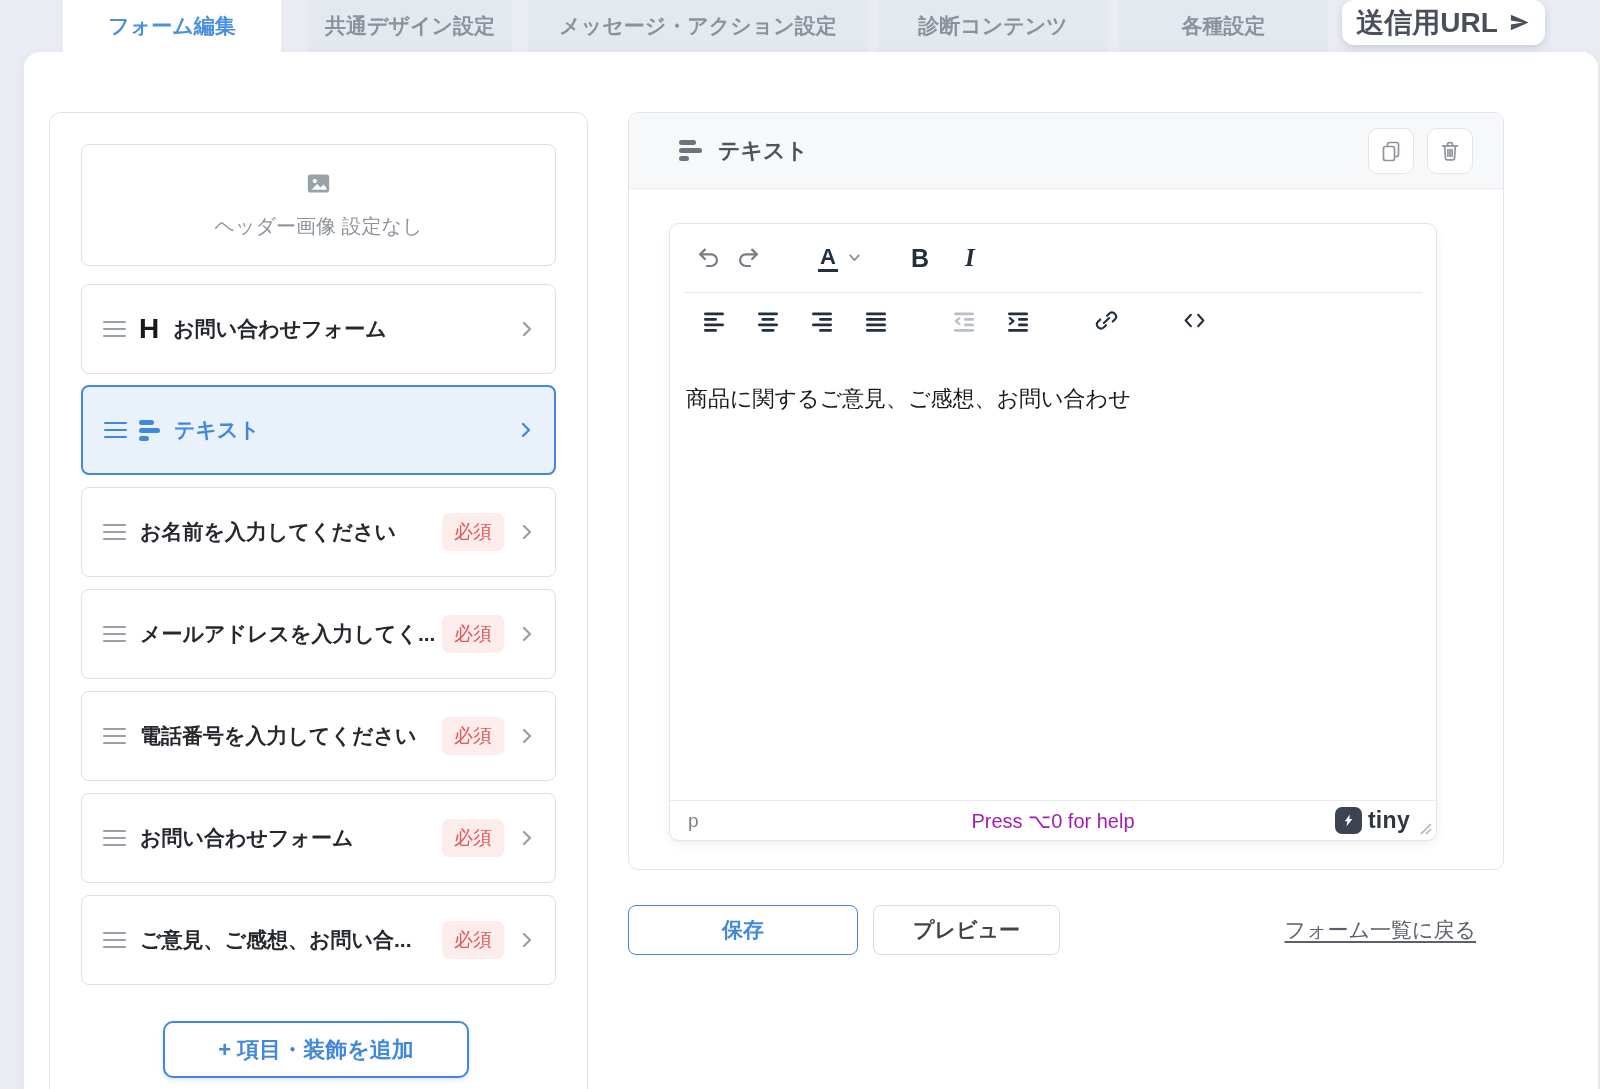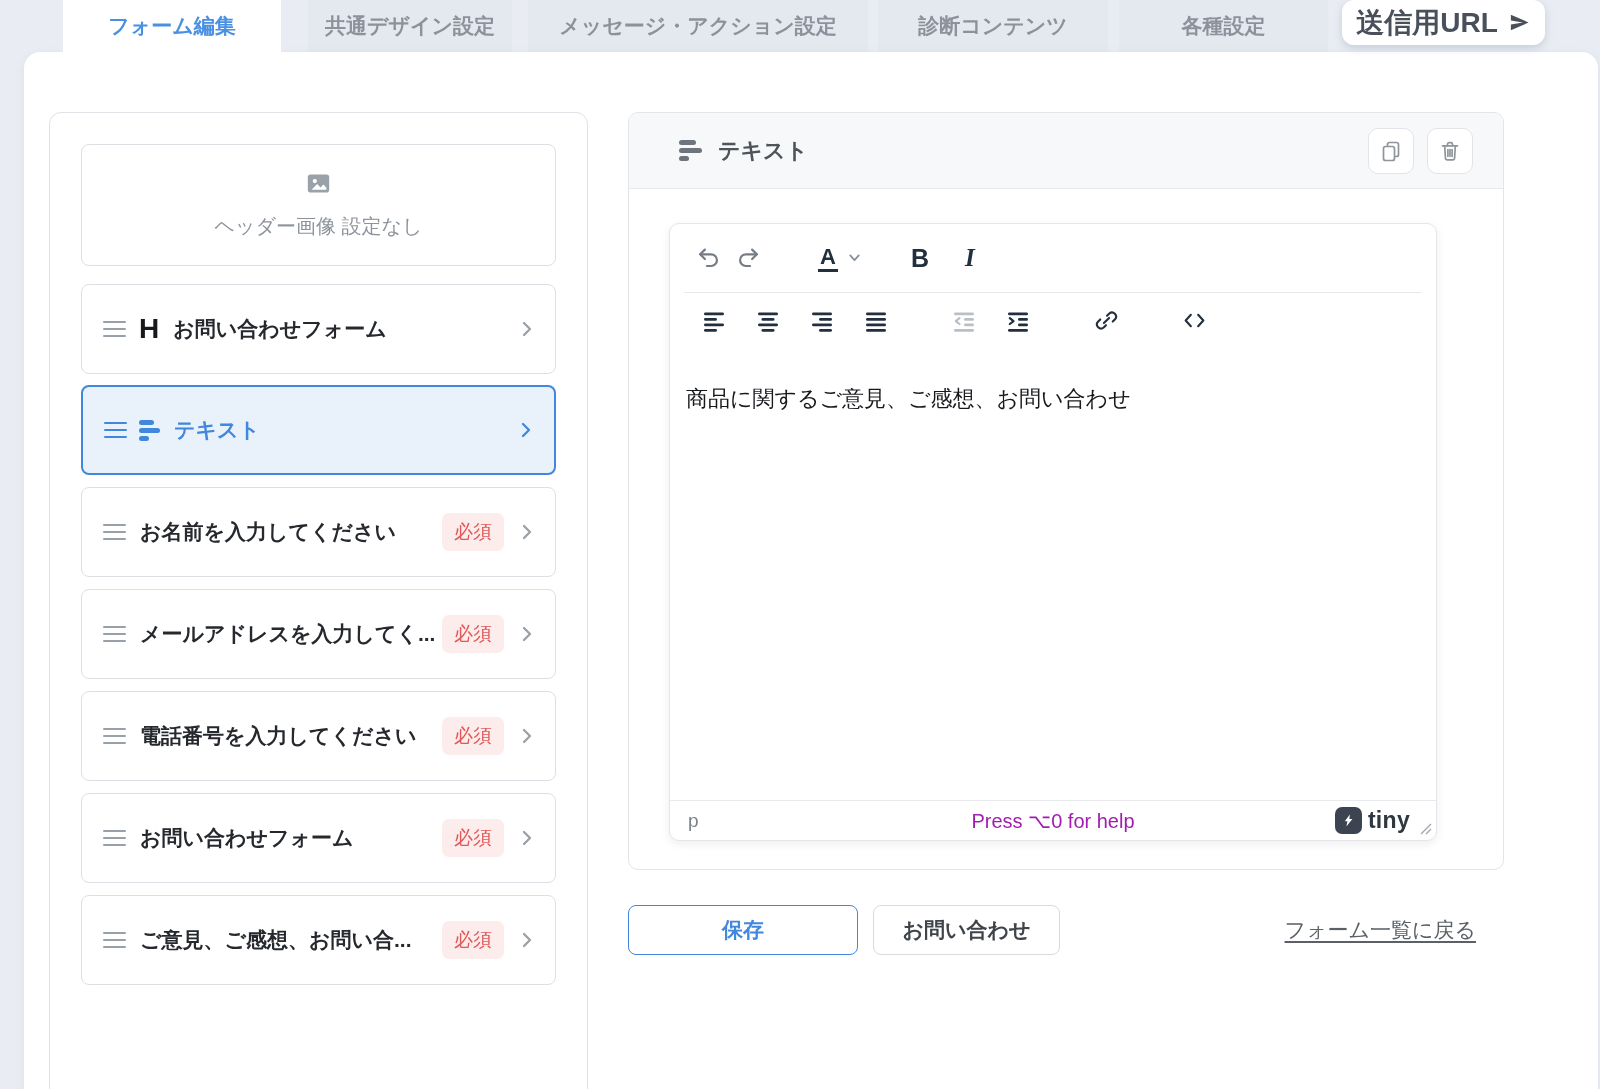--- a/index.html
+++ b/index.html
@@ -282,20 +282,23 @@
         <i></i>
         <i></i>
       </span>
     <span class="rlabel">ご意見、ご感想、お問い合...</span>
     <span class="badge">必須</span>
     <svg class="chev" width="20" height="20" viewBox="0 0 20 20">
       <polyline points="7,4 13,10 7,16" fill="none" stroke="#9aa0a8" stroke-width="2.3" stroke-linecap="round" stroke-linejoin="round"></polyline>
     </svg>
   </div>
 
+  <div class="addbtn">
+    <span>+ 項目・装飾を追加</span>
+  </div>
 </div>
 
 <div class="panel">
 
   <div class="phead">
     <span class="tbico tb-dark">
         <i class="w1"></i>
         <i class="w2"></i>
         <i class="w3"></i>
       </span>
@@ -440,15 +443,15 @@
       </svg>
     </div>
 
   </div>
 </div>
 
 <div class="savebtn">
   <span>保存</span>
 </div>
 <div class="prevbtn">
-  <span>お問い合わせ</span>
+  <span>プレビュー</span>
 </div>
 <a class="backlink">フォーム一覧に戻る</a>
 
 </body></html>

